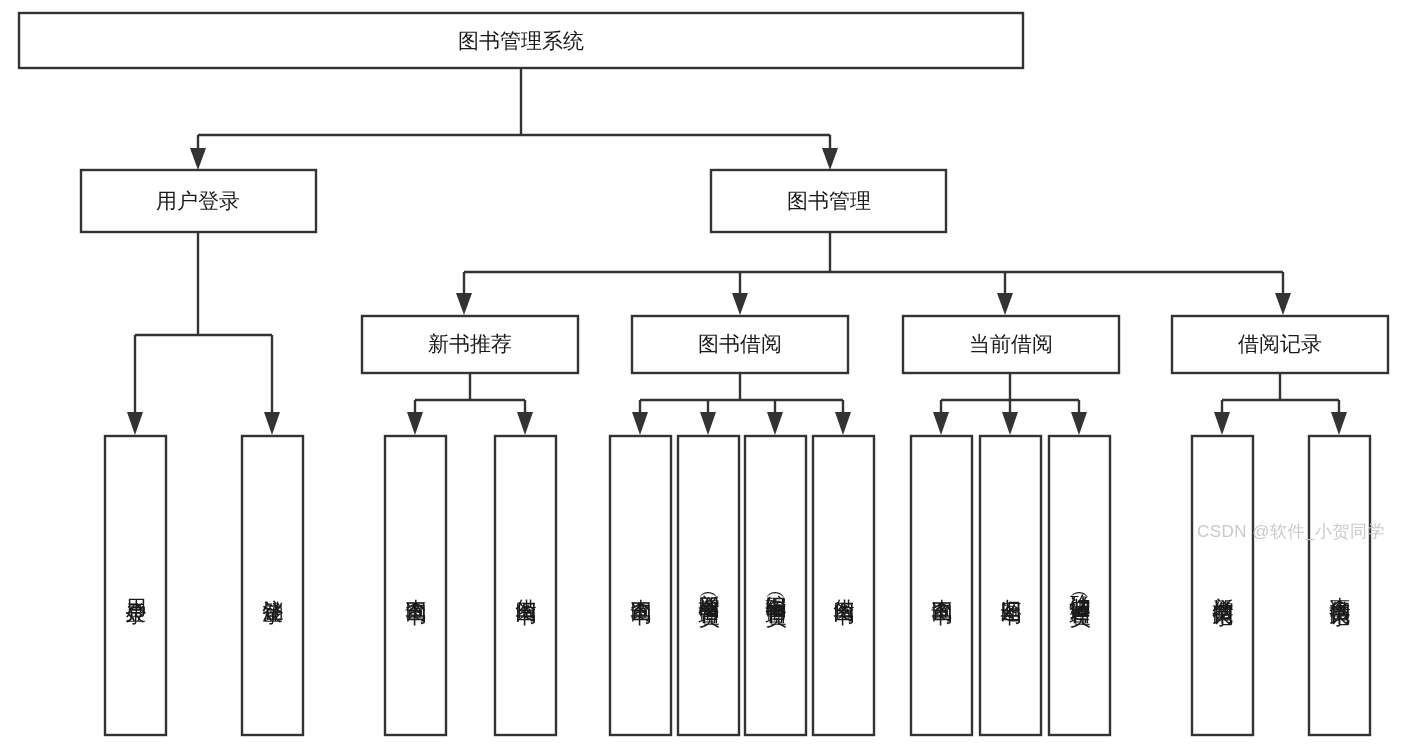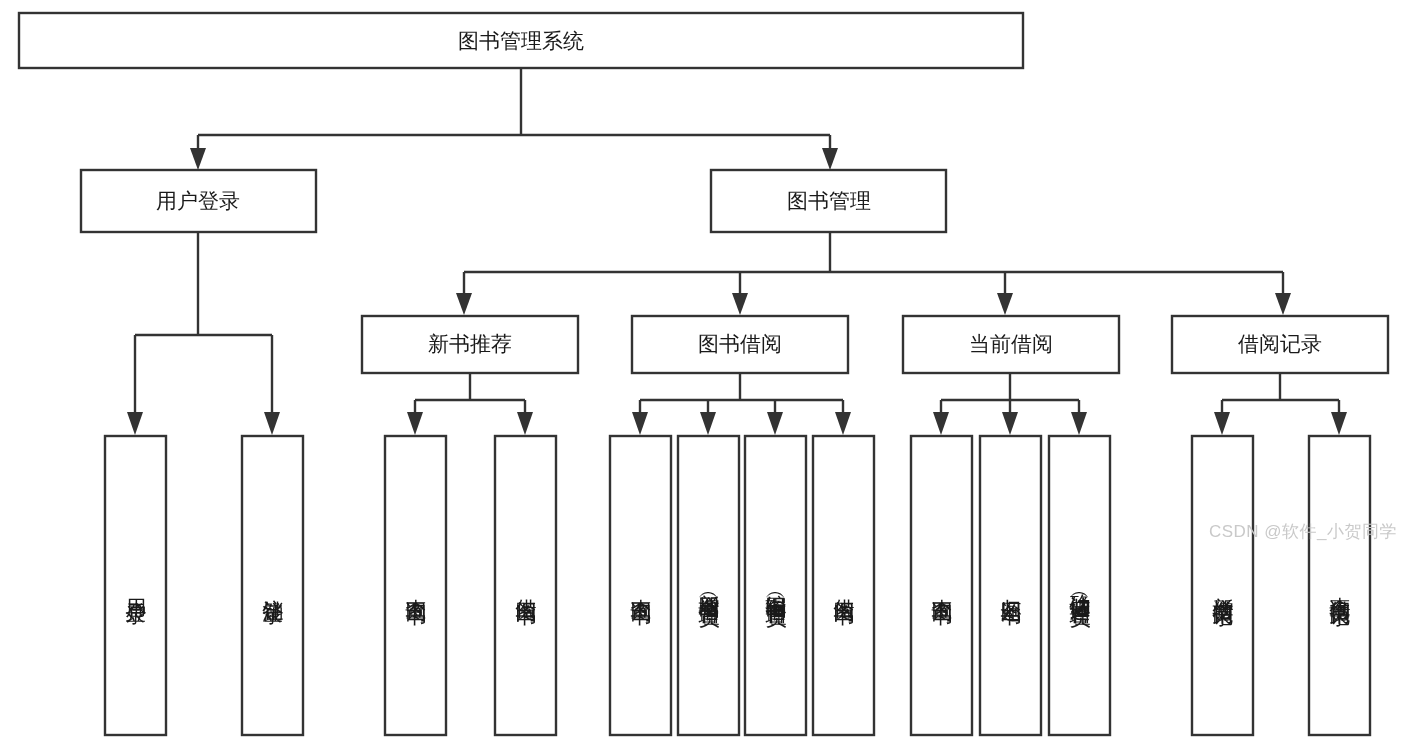--- a/index.html
+++ b/index.html
@@ -59,21 +59,21 @@
     color: #1a1a1a;
     letter-spacing: 2px;
     display: flex;
     align-items: center;
     justify-content: center;
     white-space: nowrap;
     pointer-events: none;
   }
   .watermark {
     position: absolute;
-    right: 8px;
+    right: 20px;
     bottom: 4px;
     font-family: "Liberation Sans", "DejaVu Sans", sans-serif;
     font-size: 17px;
     color: #c9c9c9;
     letter-spacing: 0.5px;
     white-space: nowrap;
   }
 </style>
 </head>
 <body>

